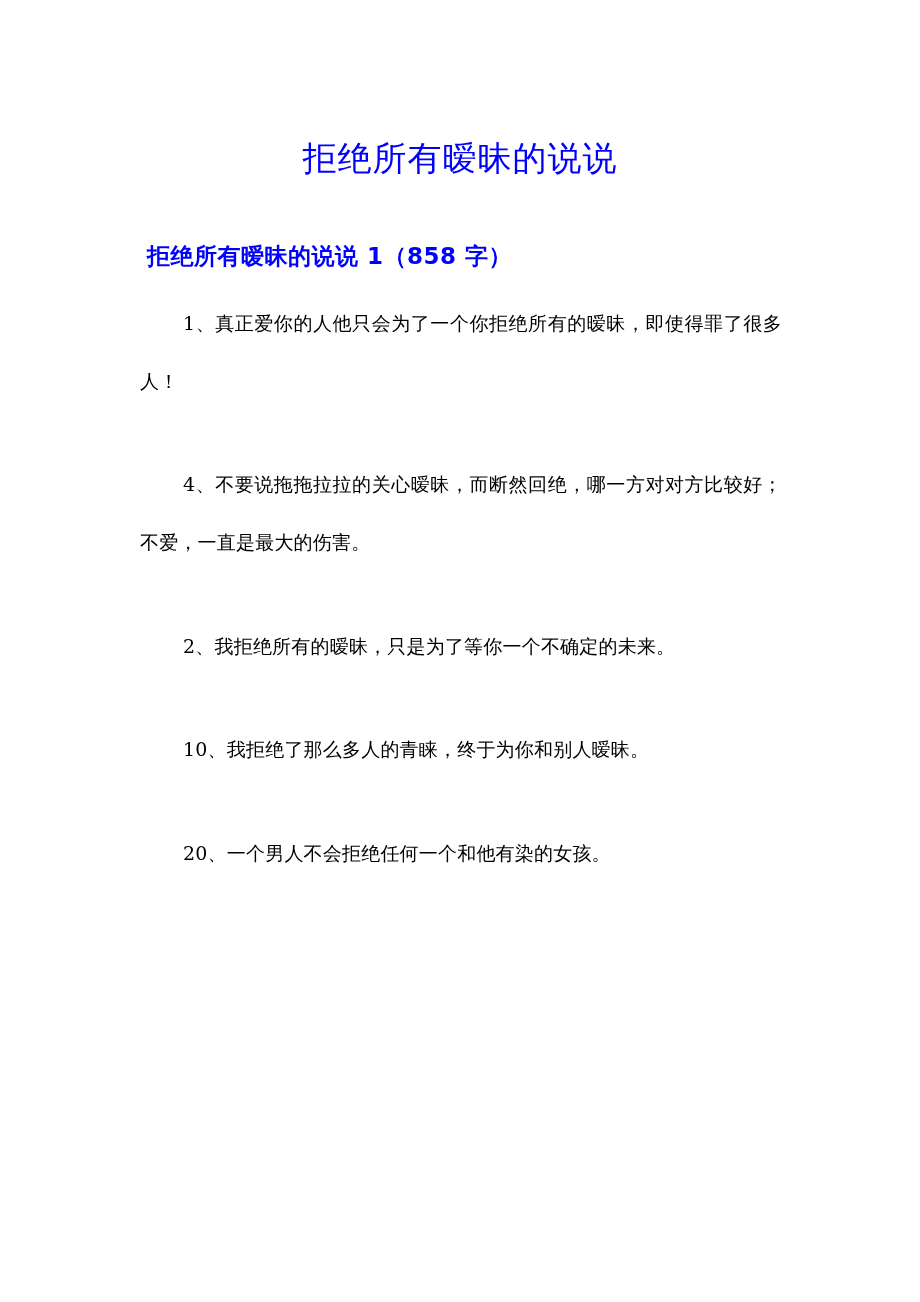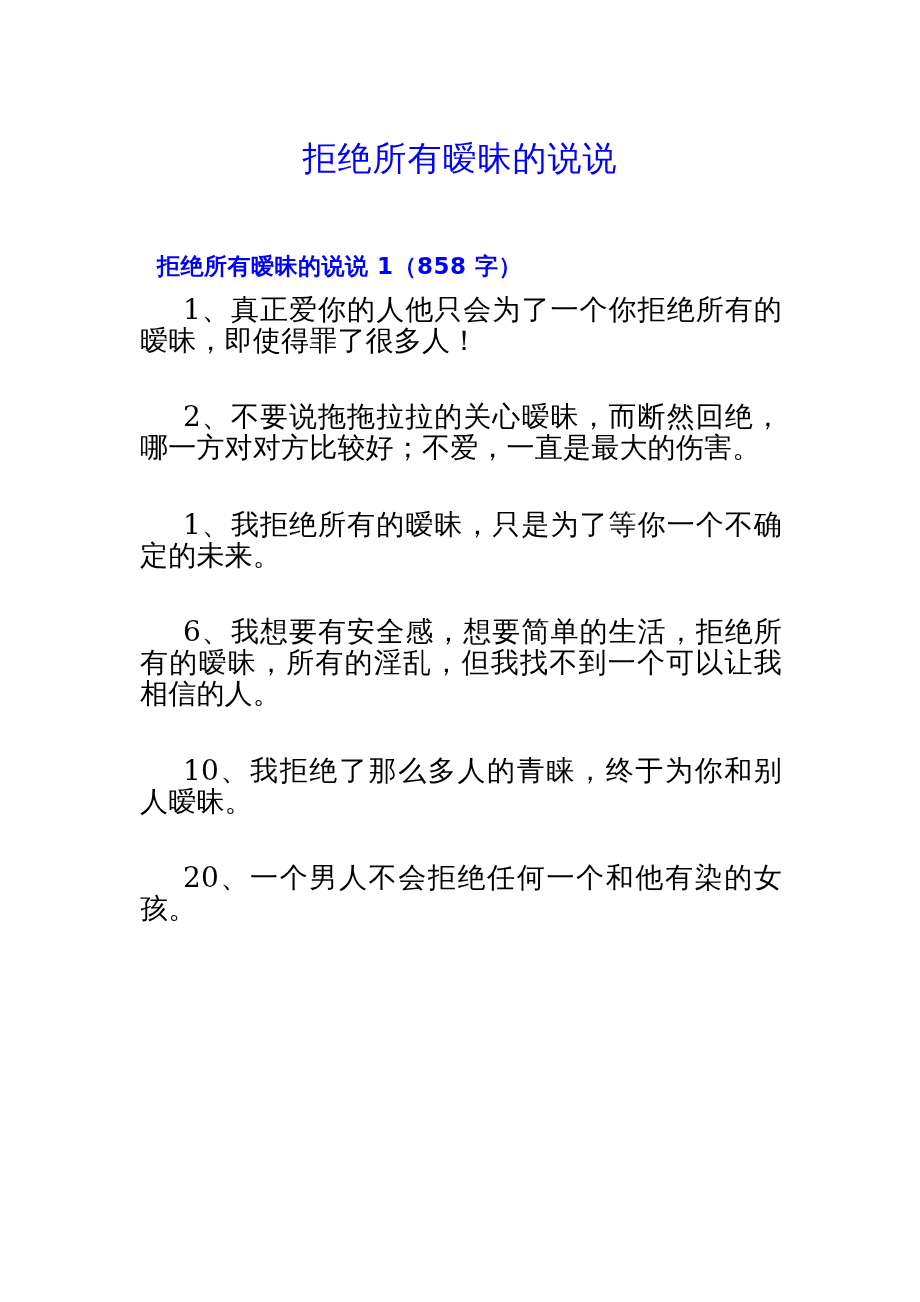--- a/index.html
+++ b/index.html
@@ -38,46 +38,45 @@
     }
     .section-title {
       position: absolute;
       left: 140px;
       top: 232px;
       font-family: "DejaVu Sans", "Liberation Sans", sans-serif;
       font-size: 23px;
       line-height: 34px;
       color: #0000ff;
       font-weight: bold;
-      margin: 17px;
+      margin: 7px;
       letter-spacing: 0.5px;
     }
     .body-text {
       position: absolute;
       left: 140px;
       top: 294px;
       width: 642px;
     }
     .para {
-      font-size: 28px;
-      line-height: 31px;
+      font-size: 19px;
+      line-height: 58px;
       text-indent: 43px;
       text-align: justify;
       text-justify: inter-character;
       margin: 0 0 45.4px 0;
       letter-spacing: 0.2px;
     }
   </style>
 </head>
 <body>
 
 <div class="page">
   <h1 class="doc-title">拒绝所有暧昧的说说</h1>
   <h2 class="section-title">拒绝所有暧昧的说说 1（858 字）</h2>
   <div class="body-text">
     <p class="para">1、真正爱你的人他只会为了一个你拒绝所有的暧昧，即使得罪了很多人！</p>
-    <p class="para">2、不要说拖拖拉拉的关心暧昧，而断然回绝，哪一方对对方比较好；不爱，一直是最大的伤害。</p>
-    <p class="para">1、我拒绝所有的暧昧，只是为了等你一个不确定的未来。</p>
-    <p class="para">6、我想要有安全感，想要简单的生活，拒绝所有的暧昧，所有的淫乱，但我找不到一个可以让我相信的人。</p>
+    <p class="para">4、不要说拖拖拉拉的关心暧昧，而断然回绝，哪一方对对方比较好；不爱，一直是最大的伤害。</p>
+    <p class="para">2、我拒绝所有的暧昧，只是为了等你一个不确定的未来。</p>
     <p class="para">10、我拒绝了那么多人的青睐，终于为你和别人暧昧。</p>
     <p class="para">20、一个男人不会拒绝任何一个和他有染的女孩。</p>
   </div>
 </div>
 
 </body></html>

